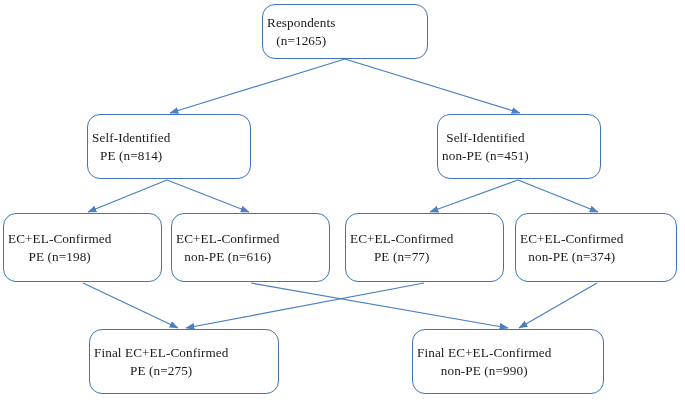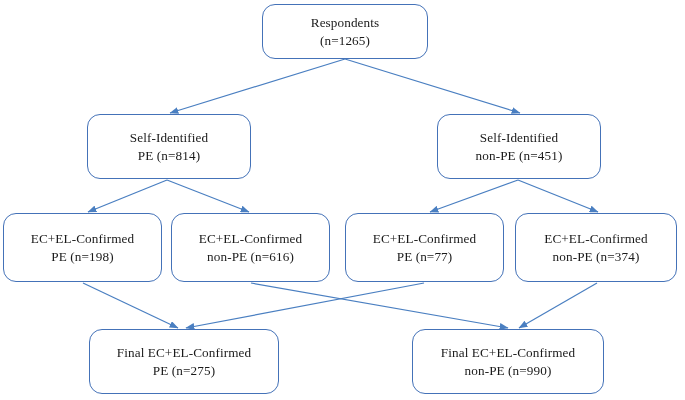--- a/index.html
+++ b/index.html
@@ -23,21 +23,21 @@
     height: 400px;
   }
   .node-box {
     position: absolute;
     box-sizing: border-box;
     border: 1.6px solid #4472b8;
     border-radius: 13px;
     background: transparent;
     display: flex;
     align-items: center;
-    justify-content: center;
+    justify-content: flex-start;
     text-align: center;
     color: #1a1a1a;
     font-size: 13.2px;
     line-height: 1.30;
     letter-spacing: 0.1px;
   }
   .node-box .node-label {
     display: block;
     padding: 0 4px;
     white-space: pre-line;

